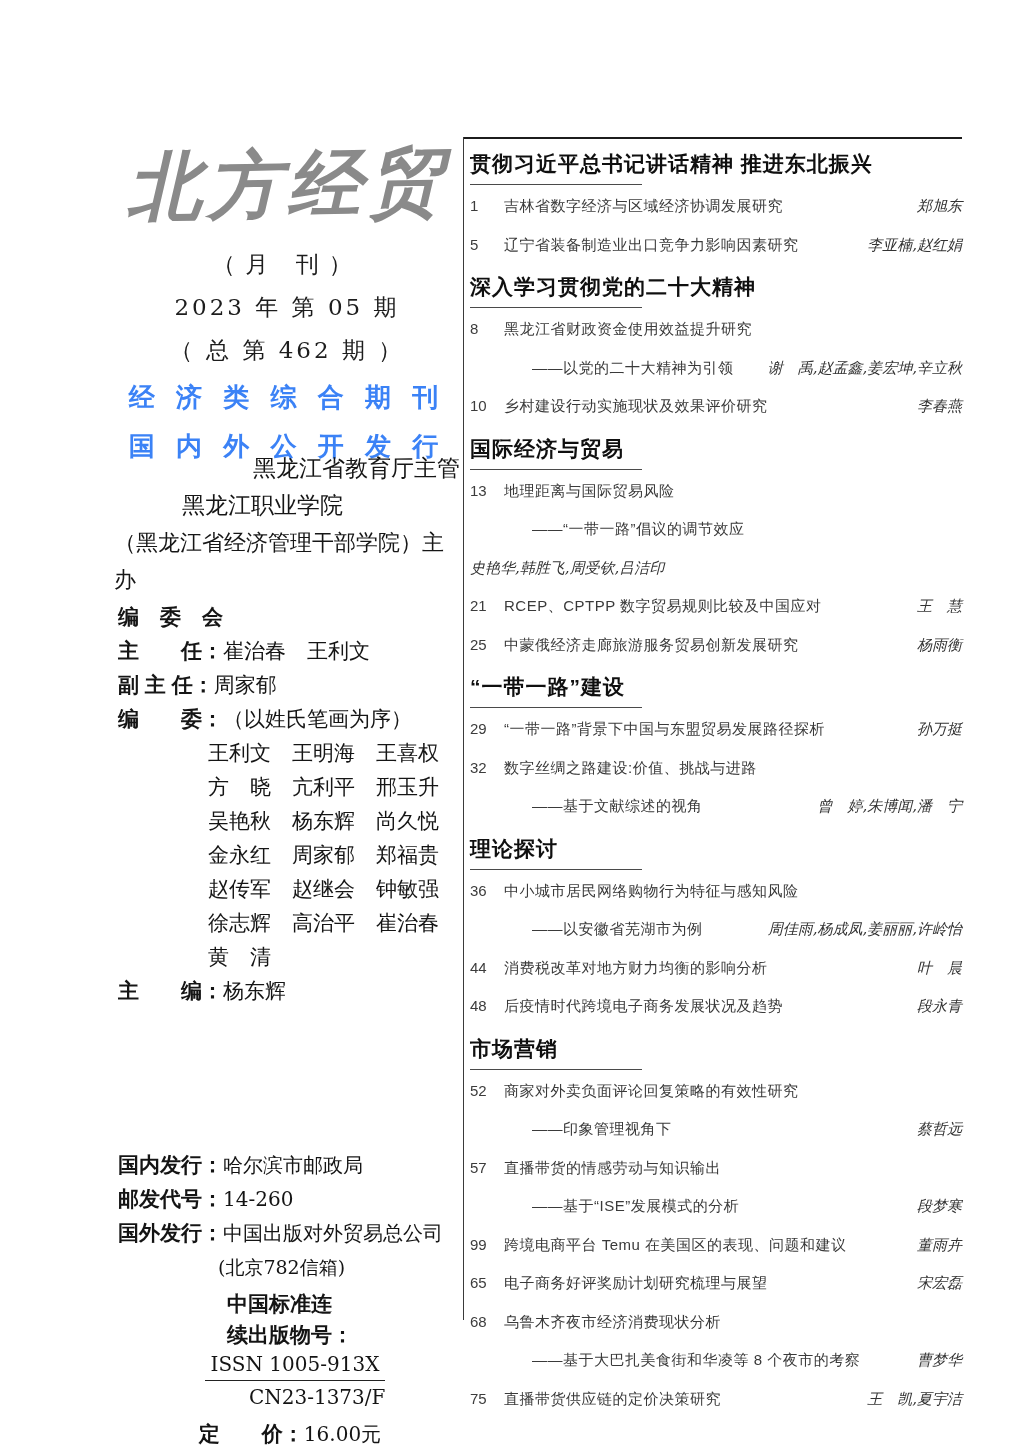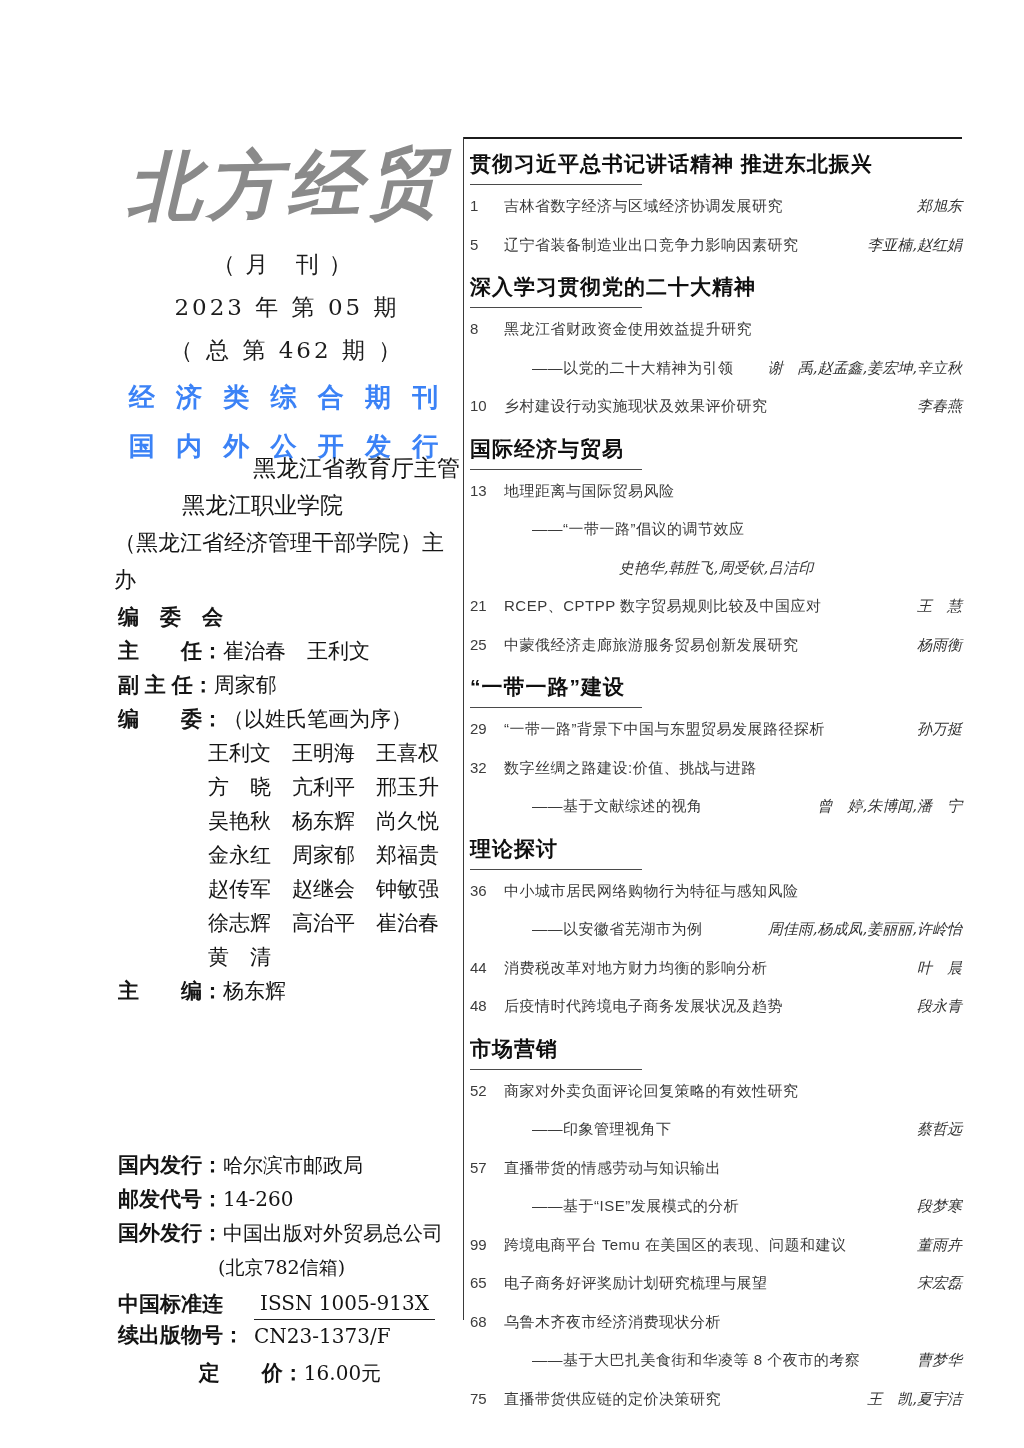--- a/index.html
+++ b/index.html
@@ -23,23 +23,23 @@
   .pub-line2{padding-left:70px;line-height:37px;}
   .pub-line3{padding-left:2px;line-height:37px;font-size:22px;}
   .editorial{position:absolute;top:462px;left:6px;width:344px;font-size:21px;line-height:34px;color:#151515;}
   .ed-row .lbl{font-weight:700;}
   .ed-title{font-weight:700;}
   .members{margin-left:90px;font-family:"DejaVu Serif",serif;}
   .pubinfo{position:absolute;top:1010px;left:6px;width:344px;font-size:21px;line-height:34px;color:#141414;}
   .pi-row .lbl{font-weight:700;}
   .pi-row .val{font-family:"DejaVu Serif",serif;font-size:20px;}
   .pi-indent{padding-left:100px;font-family:"DejaVu Serif",serif;font-size:19px;}
-  .issn-wrap{display:flex;align-items:center;margin-top:4px;}
+  .issn-wrap{display:flex;align-items:center;margin-top:4px;flex-direction:column;}
   .issn-label{font-weight:700;line-height:31px;}
-  .issn-vals{margin-left:10px;text-align:left;font-family:"DejaVu Serif",serif;font-size:20px;}
+  .issn-vals{margin-left:10px;text-align:right;font-family:"DejaVu Serif",serif;font-size:20px;}
   .issn-top{border-bottom:1.5px solid #222;padding:0 6px 2px 6px;line-height:28px;}
   .issn-bottom{padding-top:2px;line-height:28px;}
   .price-row{margin-top:6px;text-align:center;}
   .price-row .lbl{font-weight:700;}
   .price-row .val{font-family:"DejaVu Serif",serif;font-size:20px;}
   
   .top-rule{position:absolute;left:463px;top:137px;width:499px;height:2px;background:#1c1c1c;}
   .v-rule{position:absolute;left:463px;top:137px;width:1px;height:1183px;background:#3a3a3a;}
   .toc{position:absolute;left:464px;top:141px;width:498px;}
   .section-title{
@@ -49,21 +49,21 @@
   .section-underline{width:172px;height:0;border-bottom:1.5px solid #4a4a4a;margin:7px 0 2px 6px;}
   .toc-row{display:flex;align-items:baseline;margin-left:6px;height:38.5px;line-height:38.5px;}
   .pg{width:34px;flex:none;font-size:15px;color:#3c3c3c;}
   .ttl{flex:1;font-size:15px;color:#3a3a3a;letter-spacing:0.5px;white-space:nowrap;overflow:hidden;}
   .auth{
     flex:none;margin-left:8px;text-align:right;font-size:15px;color:#333;
     font-family:"DejaVu Serif",serif;font-style:italic;white-space:nowrap;
   }
   .sub-row{display:flex;align-items:baseline;margin-left:6px;height:38.5px;line-height:38.5px;}
   .sub{flex:1;padding-left:62px;font-size:15px;color:#3a3a3a;letter-spacing:0.5px;white-space:nowrap;overflow:hidden;}
-  .authors-line{margin-left:6px;height:38.5px;line-height:38.5px;text-align:center;
+  .authors-line{margin-left:6px;height:38.5px;line-height:38.5px;text-align:left;
     font-size:15px;color:#333;font-family:"DejaVu Serif",serif;font-style:italic;}
 </style>
 </head>
 <body>
 
 <div class="left-col">
 
   <div class="masthead">
     <span class="logo">北方经贸</span>
     <div class="freq">（月 刊）</div>

